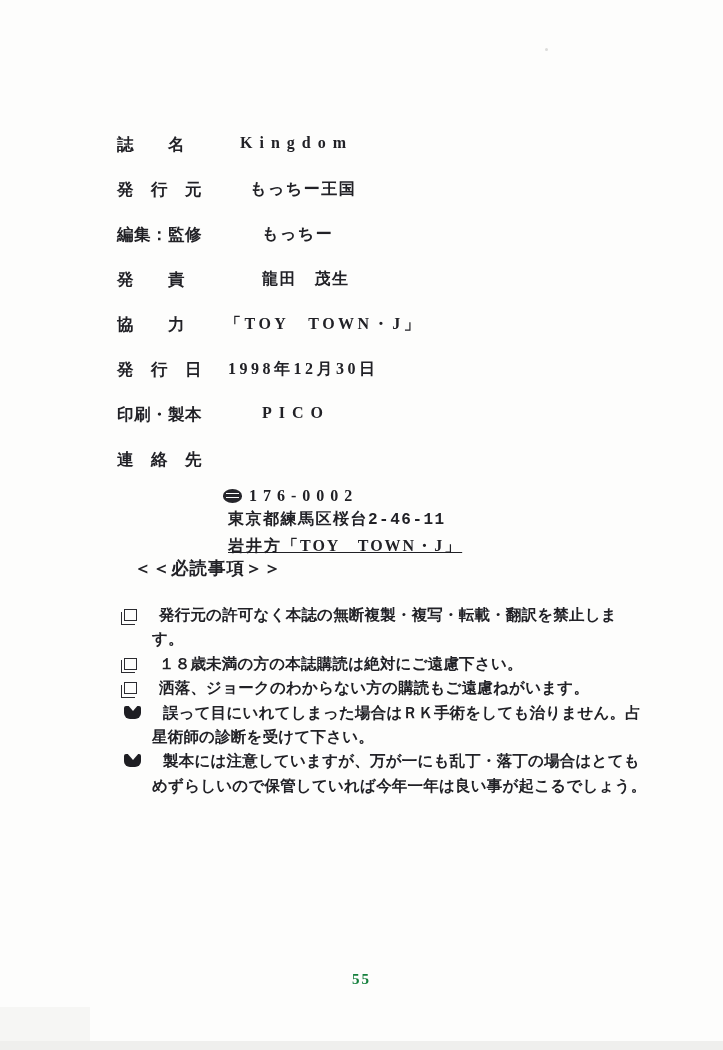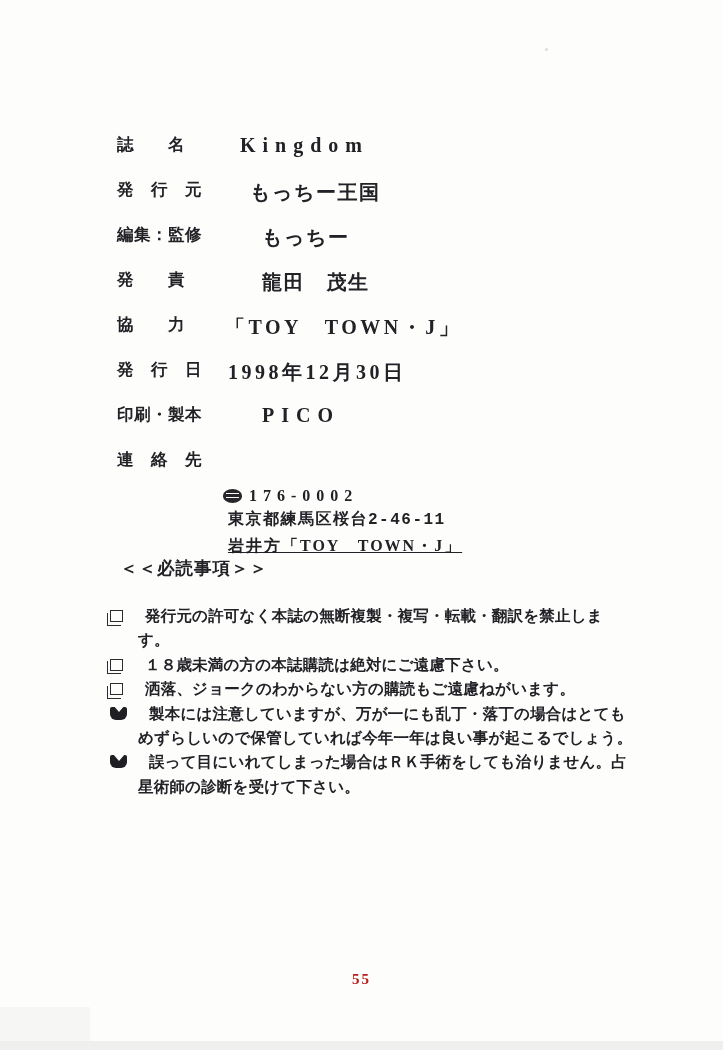--- a/index.html
+++ b/index.html
@@ -17,21 +17,21 @@
   .scan-corner { position:absolute; left:0; bottom:9px; width:90px; height:34px; background:#f6f6f4; }
 
   
   .colophon { position:absolute; left:117px; top:134px; }
   .info-row { display:flex; align-items:flex-start; height:45px; }
   .info-row.contact { height:auto; }
   .label {
     display:inline-block; width:106px; flex:0 0 106px;
     font-size:16.5px; font-weight:bold; white-space:pre; letter-spacing:0.5px;
   }
-  .value { font-size:20px; font-weight:bold; white-space:pre; }
+  .value { font-size:16px; font-weight:bold; white-space:pre; }
   .ls-wide   { letter-spacing:7px; }
   .ls-mid    { letter-spacing:3.5px; }
   .ls-small  { letter-spacing:1.5px; }
   .ind-2  { padding-left:2px; }
   .ind-5  { padding-left:5px; }
   .ind-17 { padding-left:17px; }
   .ind-27 { padding-left:27px; }
   .ind-39 { padding-left:39px; }
   .contact-lines { display:flex; flex-direction:column;margin-top:34px; }
   .contact-line { font-size:16px; font-weight:bold; line-height:25px; white-space:pre; }
@@ -45,21 +45,21 @@
     background:#26262b; border-radius:50%/46%;
     position:relative; vertical-align:-1.5px; letter-spacing:0;
   }
   .postal::before, .postal::after {
     content:""; position:absolute; left:3px; right:3px; height:1.6px; background:#fdfdfc;
   }
   .postal::before { top:4px; }
   .postal::after  { top:8px; }
 
   
-  .notice { position:absolute; left:110px; top:556px; }
+  .notice { position:absolute; left:124px; top:556px;font-family:Liberation Mono, monospace; }
   .notice-heading { font-size:17.5px; font-weight:bold; letter-spacing:1px; margin-left:10px; margin-bottom:24px; white-space:pre; }
   .notice-item {
     width:524px; font-size:15.5px; font-weight:bold; line-height:24.4px;
     padding-left:28px; text-indent:-28px; letter-spacing:0.2px;
   }
   .bullet {
     display:inline-block; position:relative; text-indent:0;
     margin-right:22px; vertical-align:-1px;
   }
   .b-square { width:13px; height:12px; border:1.7px solid #2b2b30; background:transparent; }
@@ -69,21 +69,21 @@
   }
   .b-box { width:17px; height:13px; background:#1e1e23; border-radius:2px 2px 6px 6px; }
   .b-box::after {
     content:""; position:absolute; left:50%; transform:translateX(-50%); top:-1.5px;
     border-left:6px solid transparent; border-right:6px solid transparent; border-top:7px solid #fdfdfc;
   }
 
   
   .page-number {
     position:absolute; left:0; right:0; top:971px; text-align:center;
-    font-size:15px; font-weight:bold; letter-spacing:2px; color:#b91c1c;
+    font-size:15px; font-weight:bold; letter-spacing:2px; color:#15803d;
   }
 </style>
 </head>
 <body>
 
 <div class="sheet">
 
   <div class="scan-dot"></div>
 
   <div class="colophon">
@@ -140,24 +140,24 @@
     <div class="notice-item">
       <span class="bullet b-square"></span><span>発行元の許可なく本誌の無断複製・複写・転載・翻訳を禁止します。</span>
     </div>
     <div class="notice-item">
       <span class="bullet b-square"></span><span>１８歳未満の方の本誌購読は絶対にご遠慮下さい。</span>
     </div>
     <div class="notice-item">
       <span class="bullet b-square"></span><span>洒落、ジョークのわからない方の購読もご遠慮ねがいます。</span>
     </div>
     <div class="notice-item">
-      <span class="bullet b-box"></span><span>製本には注意していますが、万が一にも乱丁・落丁の場合はとてもめずらしいので保管していれば今年一年は良い事が起こるでしょう。</span>
+      <span class="bullet b-box"></span><span>誤って目にいれてしまった場合はＲＫ手術をしても治りません。占星術師の診断を受けて下さい。</span>
     </div>
     <div class="notice-item">
-      <span class="bullet b-box"></span><span>誤って目にいれてしまった場合はＲＫ手術をしても治りません。占星術師の診断を受けて下さい。</span>
+      <span class="bullet b-box"></span><span>製本には注意していますが、万が一にも乱丁・落丁の場合はとてもめずらしいので保管していれば今年一年は良い事が起こるでしょう。</span>
     </div>
   </div>
 
   <div class="page-number">55</div>
 
   <div class="scan-corner"></div>
   <div class="scan-edge-bottom"></div>
 
 </div>
 

